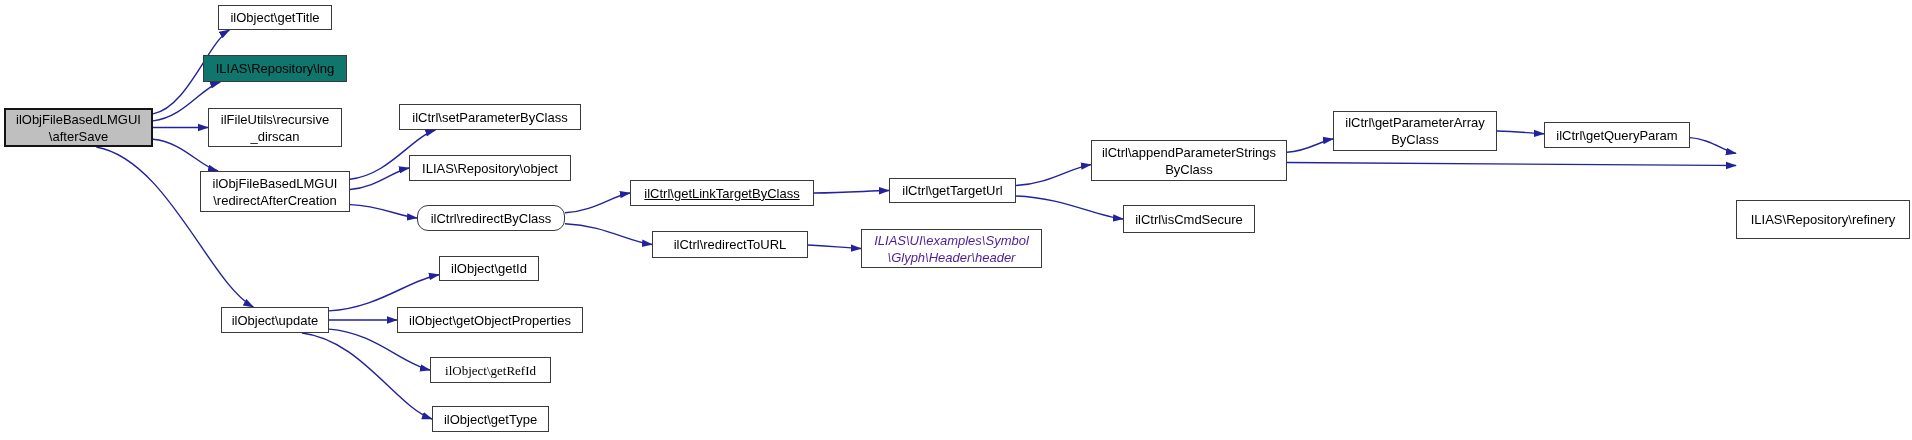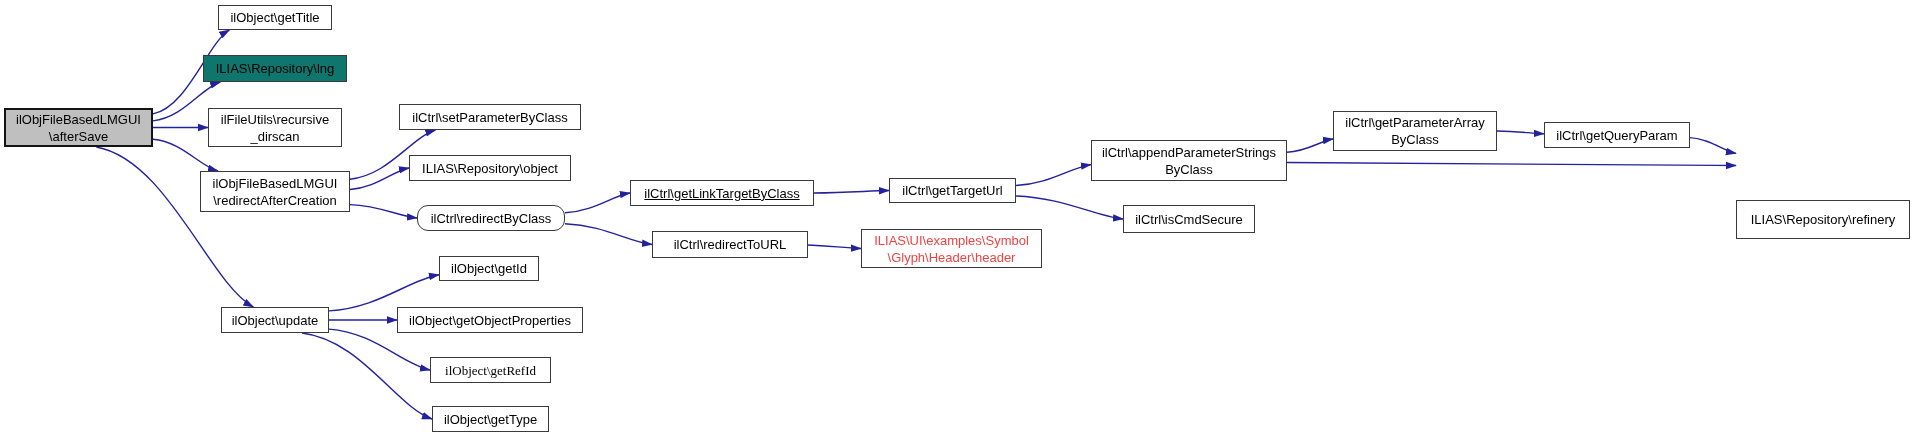--- a/index.html
+++ b/index.html
@@ -73,21 +73,21 @@
       <div class="node" style="left: 221px; top: 307px; width: 108px; height: 26px; background: rgb(255, 255, 255); border-color: rgb(58, 58, 58); color: rgb(0, 0, 0);"><div class="nline">ilObject\update</div></div>
       <div class="node" style="left: 399px; top: 104px; width: 182px; height: 26px; background: rgb(255, 255, 255); border-color: rgb(58, 58, 58); color: rgb(0, 0, 0);"><div class="nline">ilCtrl\setParameterByClass</div></div>
       <div class="node" style="left: 409px; top: 155px; width: 162px; height: 26px; background: rgb(255, 255, 255); border-color: rgb(58, 58, 58); color: rgb(0, 0, 0);"><div class="nline">ILIAS\Repository\object</div></div>
       <div class="node" style="left: 417px; top: 205px; width: 148px; height: 26px; background: rgb(255, 255, 255); border-color: rgb(58, 58, 58); color: rgb(0, 0, 0); border-radius: 11px;"><div class="nline">ilCtrl\redirectByClass</div></div>
       <div class="node" style="left: 439px; top: 256px; width: 100px; height: 25px; background: rgb(255, 255, 255); border-color: rgb(58, 58, 58); color: rgb(0, 0, 0);"><div class="nline">ilObject\getId</div></div>
       <div class="node" style="left: 397px; top: 307px; width: 186px; height: 26px; background: rgb(255, 255, 255); border-color: rgb(58, 58, 58); color: rgb(0, 0, 0);"><div class="nline">ilObject\getObjectProperties</div></div>
       <div class="node" style="left: 430px; top: 357px; width: 121px; height: 26px; background: rgb(255, 255, 255); border-color: rgb(58, 58, 58); color: rgb(0, 0, 0); font-family: Liberation Serif, serif;"><div class="nline">ilObject\getRefId</div></div>
       <div class="node" style="left: 432px; top: 406px; width: 117px; height: 26px; background: rgb(255, 255, 255); border-color: rgb(58, 58, 58); color: rgb(0, 0, 0);"><div class="nline">ilObject\getType</div></div>
       <div class="node" style="left: 630px; top: 180px; width: 184px; height: 26px; background: rgb(255, 255, 255); border-color: rgb(58, 58, 58); color: rgb(0, 0, 0); text-decoration: underline;"><div class="nline">ilCtrl\getLinkTargetByClass</div></div>
       <div class="node" style="left: 652px; top: 231px; width: 156px; height: 27px; background: rgb(255, 255, 255); border-color: rgb(58, 58, 58); color: rgb(0, 0, 0);"><div class="nline">ilCtrl\redirectToURL</div></div>
-      <div class="node" style="left: 861px; top: 229px; width: 181px; height: 39px; background: rgb(255, 255, 255); border-color: rgb(58, 58, 58); color: #ef4444;"><div class="nline">ILIAS\UI\examples\Symbol</div><div class="nline">\Glyph\Header\header</div></div>
+      <div class="node" style="left: 861px; top: 229px; width: 181px; height: 39px; background: rgb(255, 255, 255); border-color: rgb(58, 58, 58); color: #4c1d95; font-style: italic;"><div class="nline">ILIAS\UI\examples\Symbol</div><div class="nline">\Glyph\Header\header</div></div>
       <div class="node" style="left: 889px; top: 178px; width: 127px; height: 25px; background: rgb(255, 255, 255); border-color: rgb(58, 58, 58); color: rgb(0, 0, 0);"><div class="nline">ilCtrl\getTargetUrl</div></div>
       <div class="node" style="left: 1091px; top: 140px; width: 196px; height: 41px; background: rgb(255, 255, 255); border-color: rgb(58, 58, 58); color: rgb(0, 0, 0);"><div class="nline">ilCtrl\appendParameterStrings</div><div class="nline">ByClass</div></div>
       <div class="node" style="left: 1123px; top: 205px; width: 132px; height: 28px; background: rgb(255, 255, 255); border-color: rgb(58, 58, 58); color: rgb(0, 0, 0);"><div class="nline">ilCtrl\isCmdSecure</div></div>
       <div class="node" style="left: 1333px; top: 111px; width: 164px; height: 40px; background: rgb(255, 255, 255); border-color: rgb(58, 58, 58); color: rgb(0, 0, 0);"><div class="nline">ilCtrl\getParameterArray</div><div class="nline">ByClass</div></div>
       <div class="node" style="left: 1544px; top: 122px; width: 146px; height: 26px; background: rgb(255, 255, 255); border-color: rgb(58, 58, 58); color: rgb(0, 0, 0);"><div class="nline">ilCtrl\getQueryParam</div></div>
       <div class="node" style="left: 1736px; top: 152px; width: 174px; height: 39px; background: rgb(255, 255, 255); border-color: rgb(58, 58, 58); color: rgb(0, 0, 0); margin-top: 48px;"><div class="nline">ILIAS\Repository\refinery</div></div>
     </div>
 </div>
 
 </body></html>

